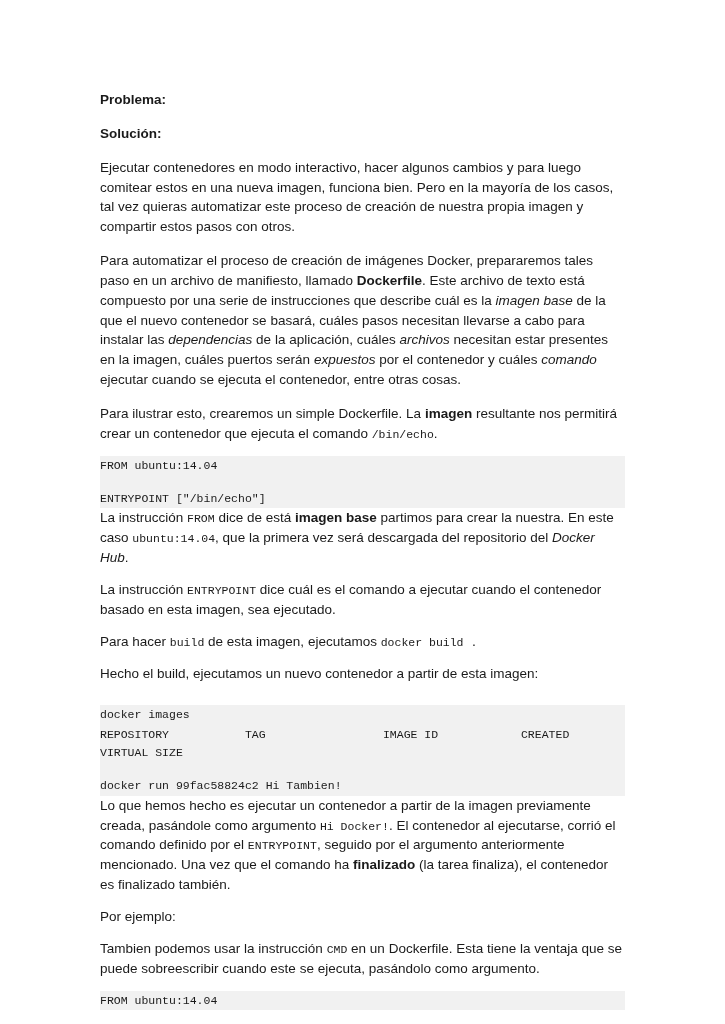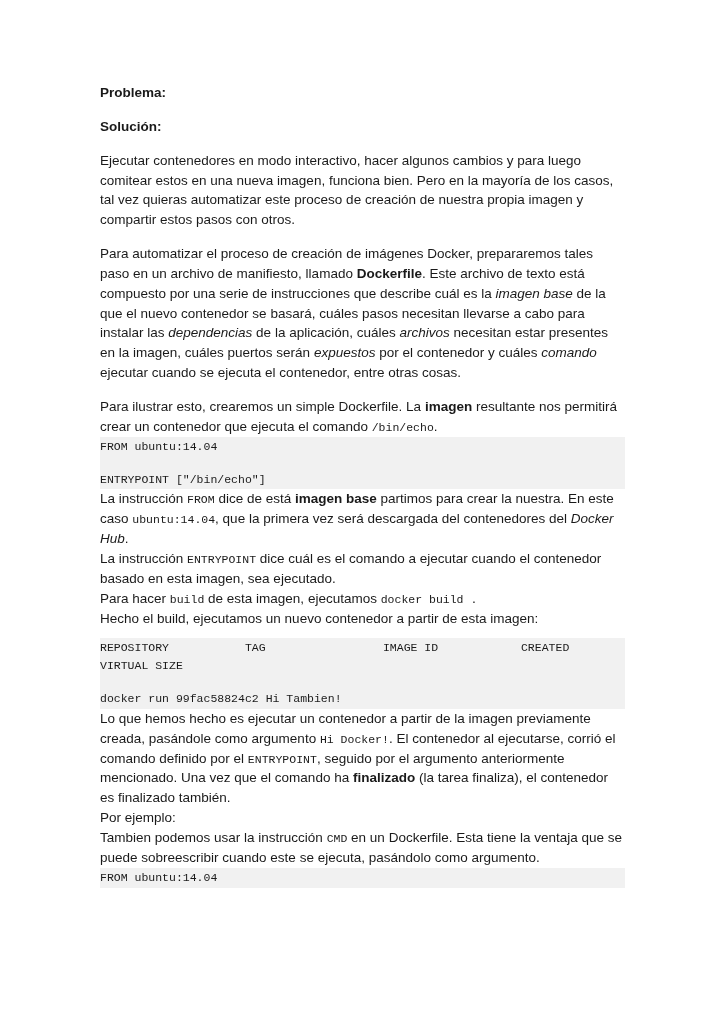--- a/index.html
+++ b/index.html
@@ -19,27 +19,27 @@
     width: 725px;
     height: 1024px;
     background: #ffffff;
     box-sizing: border-box;
     padding: 78px 100px 0 100px;
   }
   .doc-body {
     width: 525px;
   }
   p {
-    margin: 5px 0 14px 0;
+    margin: 12px 0 14px 0;
     font-size: 13.5px;
     line-height: 1.47;
     color: #1a1a1a;
   }
   p.tight {
-    margin: 0 0 0 0;
+    margin: 0 0 12px 0;
   }
   .bold {
     font-weight: bold;
   }
   .ital {
     font-style: italic;
   }
   .mono {
     font-family: "Liberation Mono", "DejaVu Sans Mono", monospace;
     font-size: 11.5px;
@@ -78,30 +78,31 @@
     <p>Ejecutar contenedores en modo interactivo, hacer algunos cambios y para luego comitear estos en una nueva imagen, funciona bien. Pero en la mayoría de los casos, tal vez quieras automatizar este proceso de creación de nuestra propia imagen y compartir estos pasos con otros.</p>
 
     <p><span>Para automatizar el proceso de creación de imágenes Docker, prepararemos tales paso en un archivo de manifiesto, llamado </span><span class="bold">Dockerfile</span><span>. Este archivo de texto está compuesto por una serie de instrucciones que describe cuál es la </span><span class="ital">imagen base</span><span> de la que el nuevo contenedor se basará, cuáles pasos necesitan llevarse a cabo para instalar las </span><span class="ital">dependencias</span><span> de la aplicación, cuáles </span><span class="ital">archivos</span><span> necesitan estar presentes en la imagen, cuáles puertos serán </span><span class="ital">expuestos</span><span> por el contenedor y cuáles </span><span class="ital">comando</span><span> ejecutar cuando se ejecuta el contenedor, entre otras cosas.</span></p>
 
     <p class="tight"><span>Para ilustrar esto, crearemos un simple Dockerfile. La </span><span class="bold">imagen</span><span> resultante nos permitirá crear un contenedor que ejecuta el comando </span><span class="mono">/bin/echo</span><span>.</span></p>
 
     <div class="code-block">FROM ubuntu:14.04</div>
     <div class="code-gap"></div>
     <div class="code-block">ENTRYPOINT ["/bin/echo"]</div>
 
-    <p class="tight"><span>La instrucción </span><span class="mono">FROM</span><span> dice de está </span><span class="bold">imagen base</span><span> partimos para crear la nuestra. En este caso </span><span class="mono">ubuntu:14.04</span><span>, que la primera vez será descargada del contenedores del </span><span class="ital">Docker Hub</span><span>.</span></p>
+    <p class="tight"><span>La instrucción </span><span class="mono">FROM</span><span> dice de está </span><span class="bold">imagen base</span><span> partimos para crear la nuestra. En este caso </span><span class="mono">ubuntu:14.04</span><span>, que la primera vez será descargada del repositorio del </span><span class="ital">Docker Hub</span><span>.</span></p>
 
     <p class="tight"><span>La instrucción </span><span class="mono">ENTRYPOINT</span><span> dice cuál es el comando a ejecutar cuando el contenedor basado en esta imagen, sea ejecutado.</span></p>
 
     <p class="tight"><span>Para hacer </span><span class="mono">build</span><span> de esta imagen, ejecutamos </span><span class="mono">docker build .</span></p>
 
     <p class="tight">Hecho el build, ejecutamos un nuevo contenedor a partir de esta imagen:</p>
 
     <div class="spacer-10"></div>
 
+    <div class="code-block">docker images</div>
     <div class="code-block">REPOSITORY           TAG                 IMAGE ID            CREATED             VIRTUAL SIZE</div>
     <div class="code-gap"></div>
     <div class="code-block">docker run 99fac58824c2 Hi Tambien!</div>
 
     <p class="tight"><span>Lo que hemos hecho es ejecutar un contenedor a partir de la imagen previamente creada, pasándole como argumento </span><span class="mono">Hi Docker!</span><span>. El contenedor al ejecutarse, corrió el comando definido por el </span><span class="mono">ENTRYPOINT</span><span>, seguido por el argumento anteriormente mencionado. Una vez que el comando ha </span><span class="bold">finalizado</span><span> (la tarea finaliza), el contenedor es finalizado también.</span></p>
 
     <p class="tight">Por ejemplo:</p>
 
     <p class="tight"><span>Tambien podemos usar la instrucción </span><span class="mono">CMD</span><span> en un Dockerfile. Esta tiene la ventaja que se puede sobreescribir cuando este se ejecuta, pasándolo como argumento.</span></p>
 

